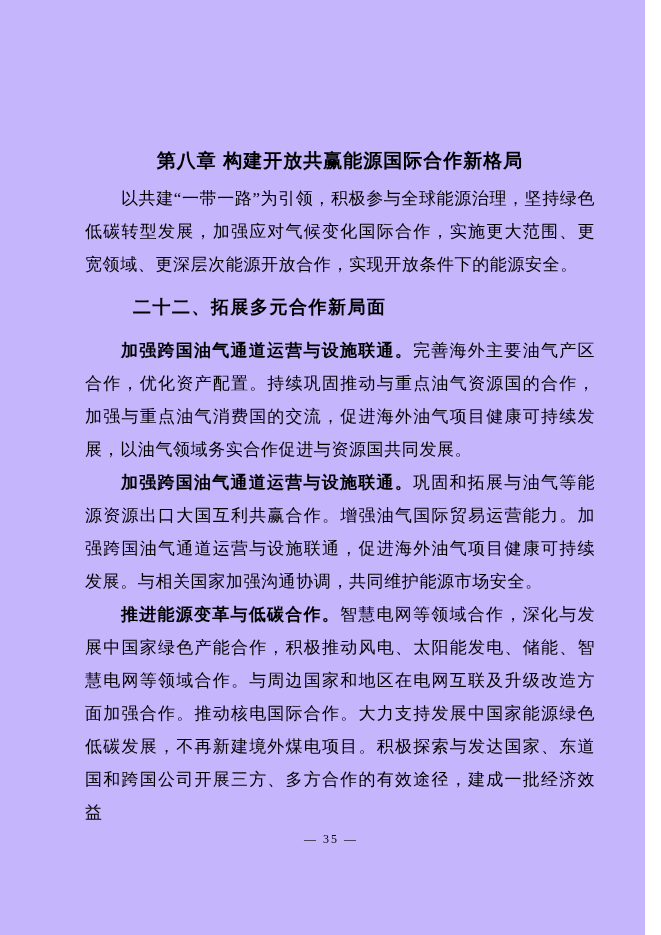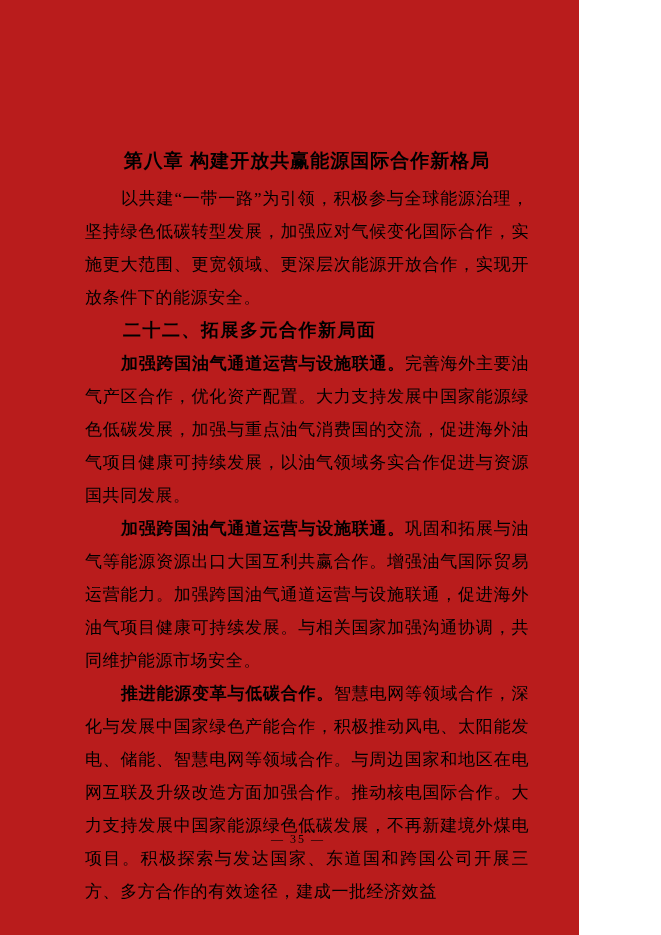--- a/index.html
+++ b/index.html
@@ -8,25 +8,25 @@
     background: #ffffff;
   }
   body {
     width: 661px;
     height: 935px;
     font-family: "Liberation Serif", "DejaVu Serif", serif;
     color: #000000;
   }
   .page {
     position: relative;
-    width: 579px;
+    width: 645px;
     height: 935px;
     box-sizing: border-box;
     padding: 146px 50px 0 85px;
-    background: #b91c1c;
+    background: #c4b5fd;
     overflow: hidden;
   }
   .chapter-title {
     margin: 0 0 6px 0;
     font-family: "Liberation Sans", "DejaVu Sans", sans-serif;
     font-size: 19px;
     font-weight: bold;
     line-height: 30px;
     text-align: center;
     letter-spacing: 1px;
@@ -37,21 +37,21 @@
     line-height: 33px;
     letter-spacing: 0.6px;
     text-align: justify;
     text-justify: inter-character;
     text-indent: 36px;
   }
   .para .lead {
     font-weight: bold;
   }
   .section-heading {
-    margin: 0;
+    margin: 10px;
     font-family: "Liberation Sans", "DejaVu Sans", sans-serif;
     font-size: 18px;
     font-weight: bold;
     line-height: 33px;
     letter-spacing: 1.5px;
     padding-left: 38px;
   }
   .page-footer {
     position: absolute;
     left: 17px;
@@ -66,21 +66,21 @@
 <body>
 
 <div class="page">
 
   <h1 class="chapter-title">第八章 构建开放共赢能源国际合作新格局</h1>
 
   <p class="para"><span>以共建“一带一路”为引领，积极参与全球能源治理，坚持绿色低碳转型发展，加强应对气候变化国际合作，实施更大范围、更宽领域、更深层次能源开放合作，实现开放条件下的能源安全。</span></p>
 
   <h2 class="section-heading">二十二、拓展多元合作新局面</h2>
 
-  <p class="para"><span class="lead">加强跨国油气通道运营与设施联通。</span><span>完善海外主要油气产区合作，优化资产配置。大力支持发展中国家能源绿色低碳发展，加强与重点油气消费国的交流，促进海外油气项目健康可持续发展，以油气领域务实合作促进与资源国共同发展。</span></p>
+  <p class="para"><span class="lead">加强跨国油气通道运营与设施联通。</span><span>完善海外主要油气产区合作，优化资产配置。持续巩固推动与重点油气资源国的合作，加强与重点油气消费国的交流，促进海外油气项目健康可持续发展，以油气领域务实合作促进与资源国共同发展。</span></p>
 
   <p class="para"><span class="lead">加强跨国油气通道运营与设施联通。</span><span>巩固和拓展与油气等能源资源出口大国互利共赢合作。增强油气国际贸易运营能力。加强跨国油气通道运营与设施联通，促进海外油气项目健康可持续发展。与相关国家加强沟通协调，共同维护能源市场安全。</span></p>
 
 
   <p class="para"><span class="lead">推进能源变革与低碳合作。</span><span>智慧电网等领域合作，深化与发展中国家绿色产能合作，积极推动风电、太阳能发电、储能、智慧电网等领域合作。与周边国家和地区在电网互联及升级改造方面加强合作。推动核电国际合作。大力支持发展中国家能源绿色低碳发展，不再新建境外煤电项目。积极探索与发达国家、东道国和跨国公司开展三方、多方合作的有效途径，建成一批经济效益</span></p>
 
   <div class="page-footer">— 35 —</div>
 
 </div>
 

